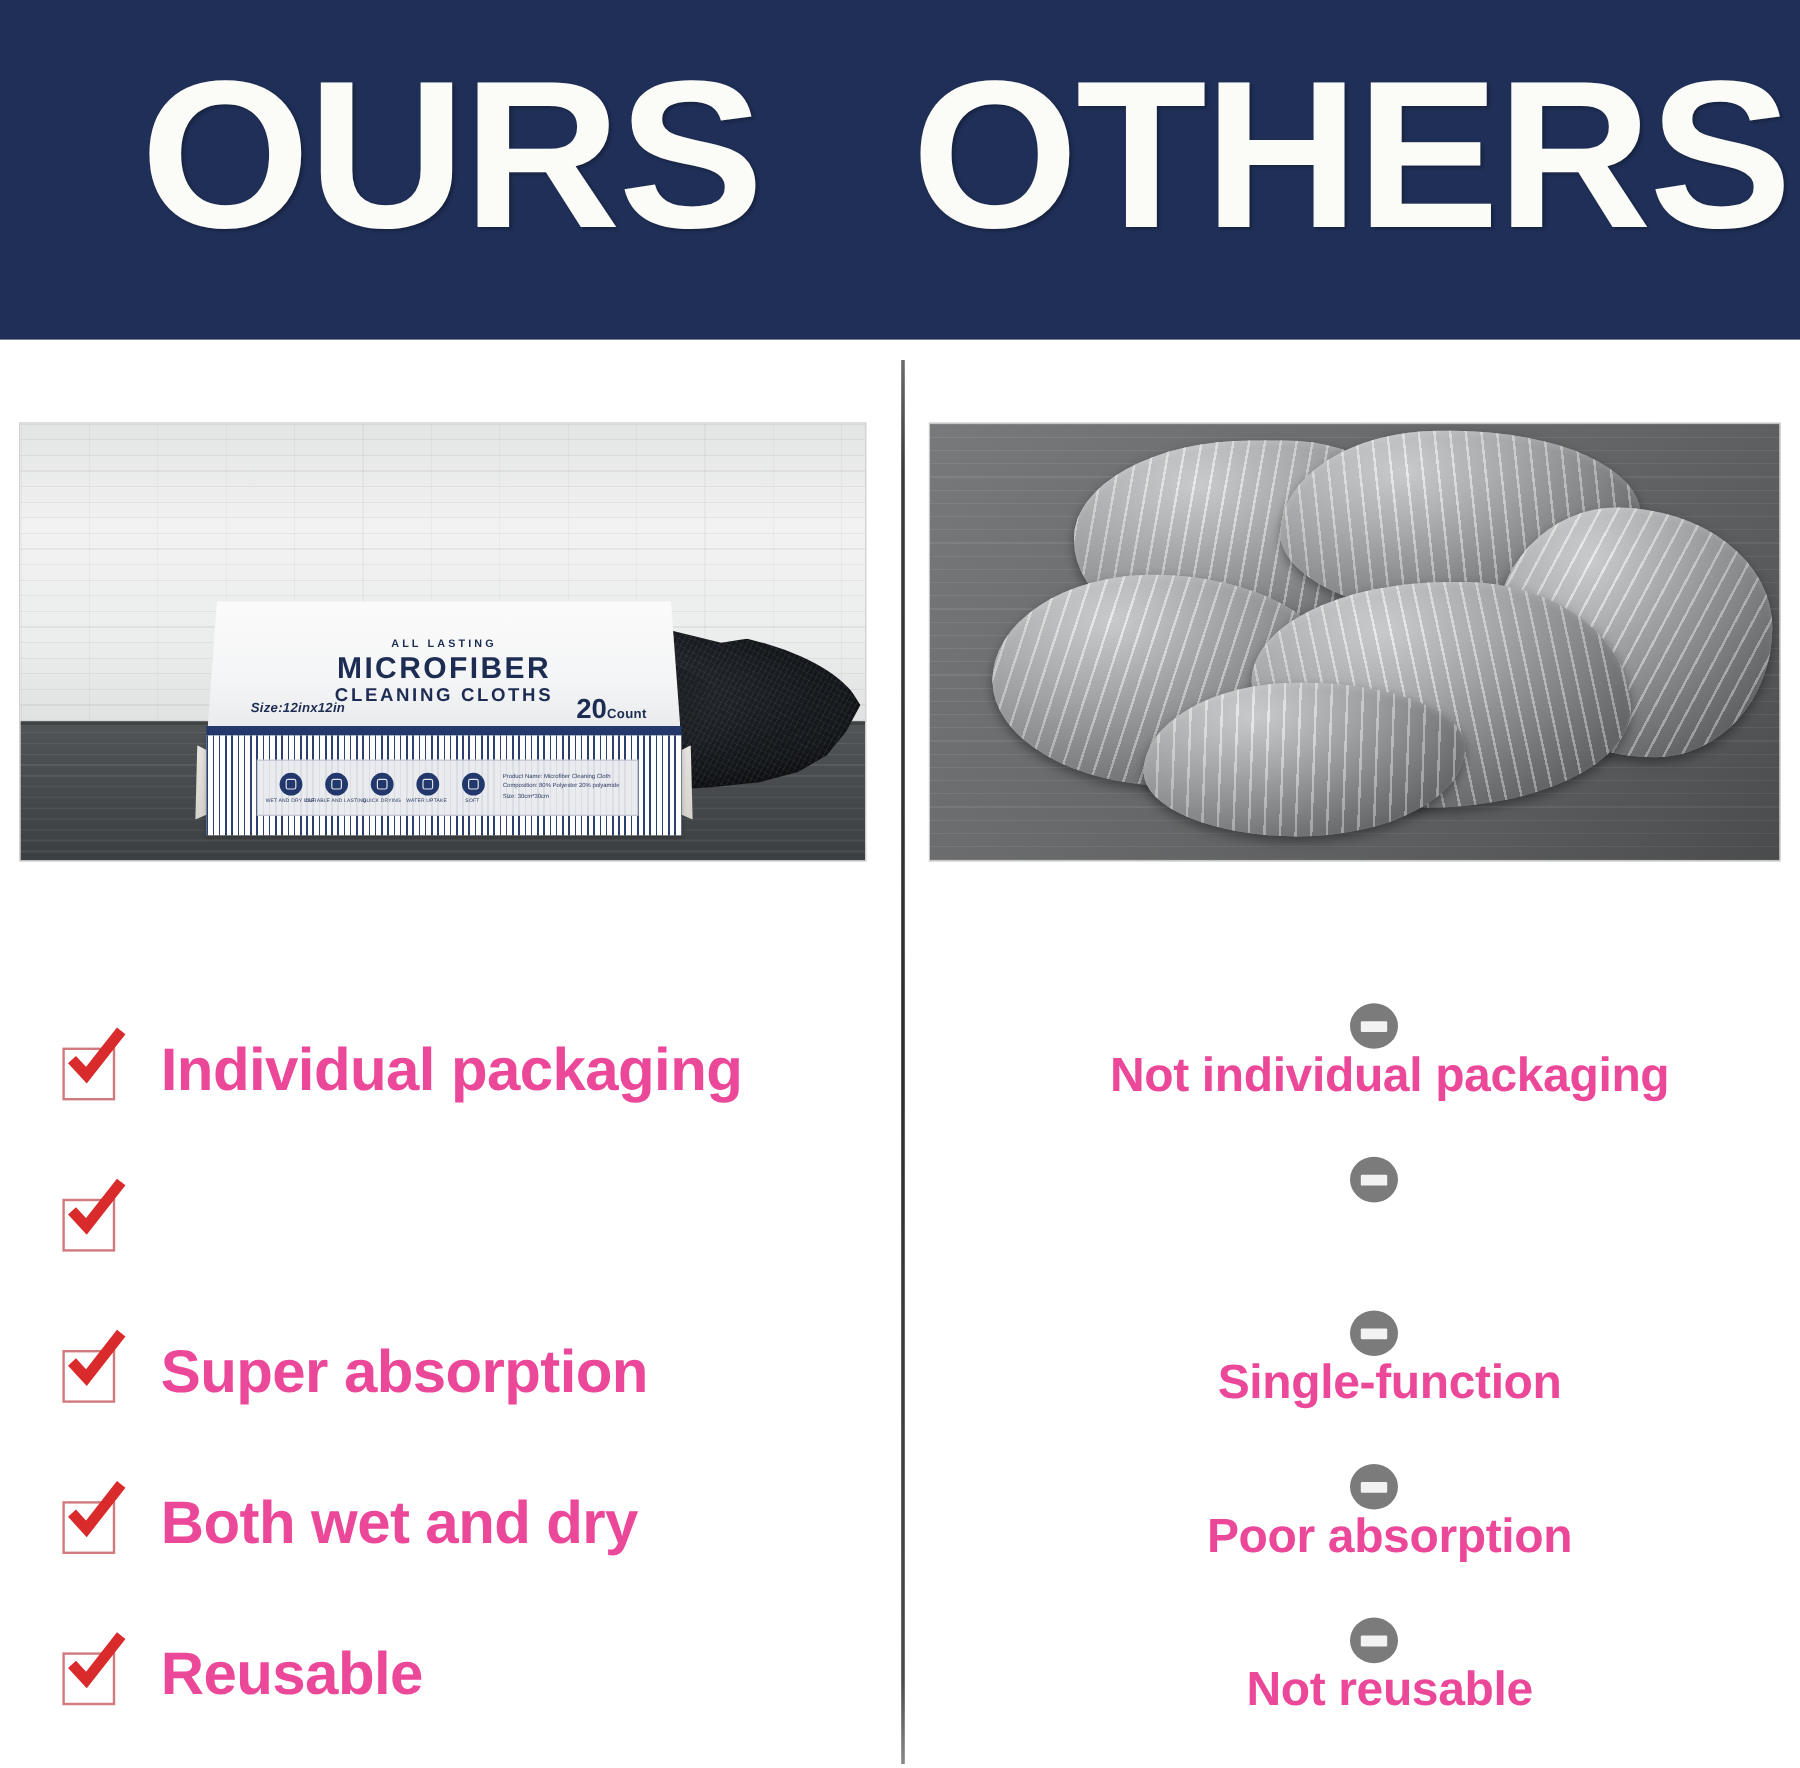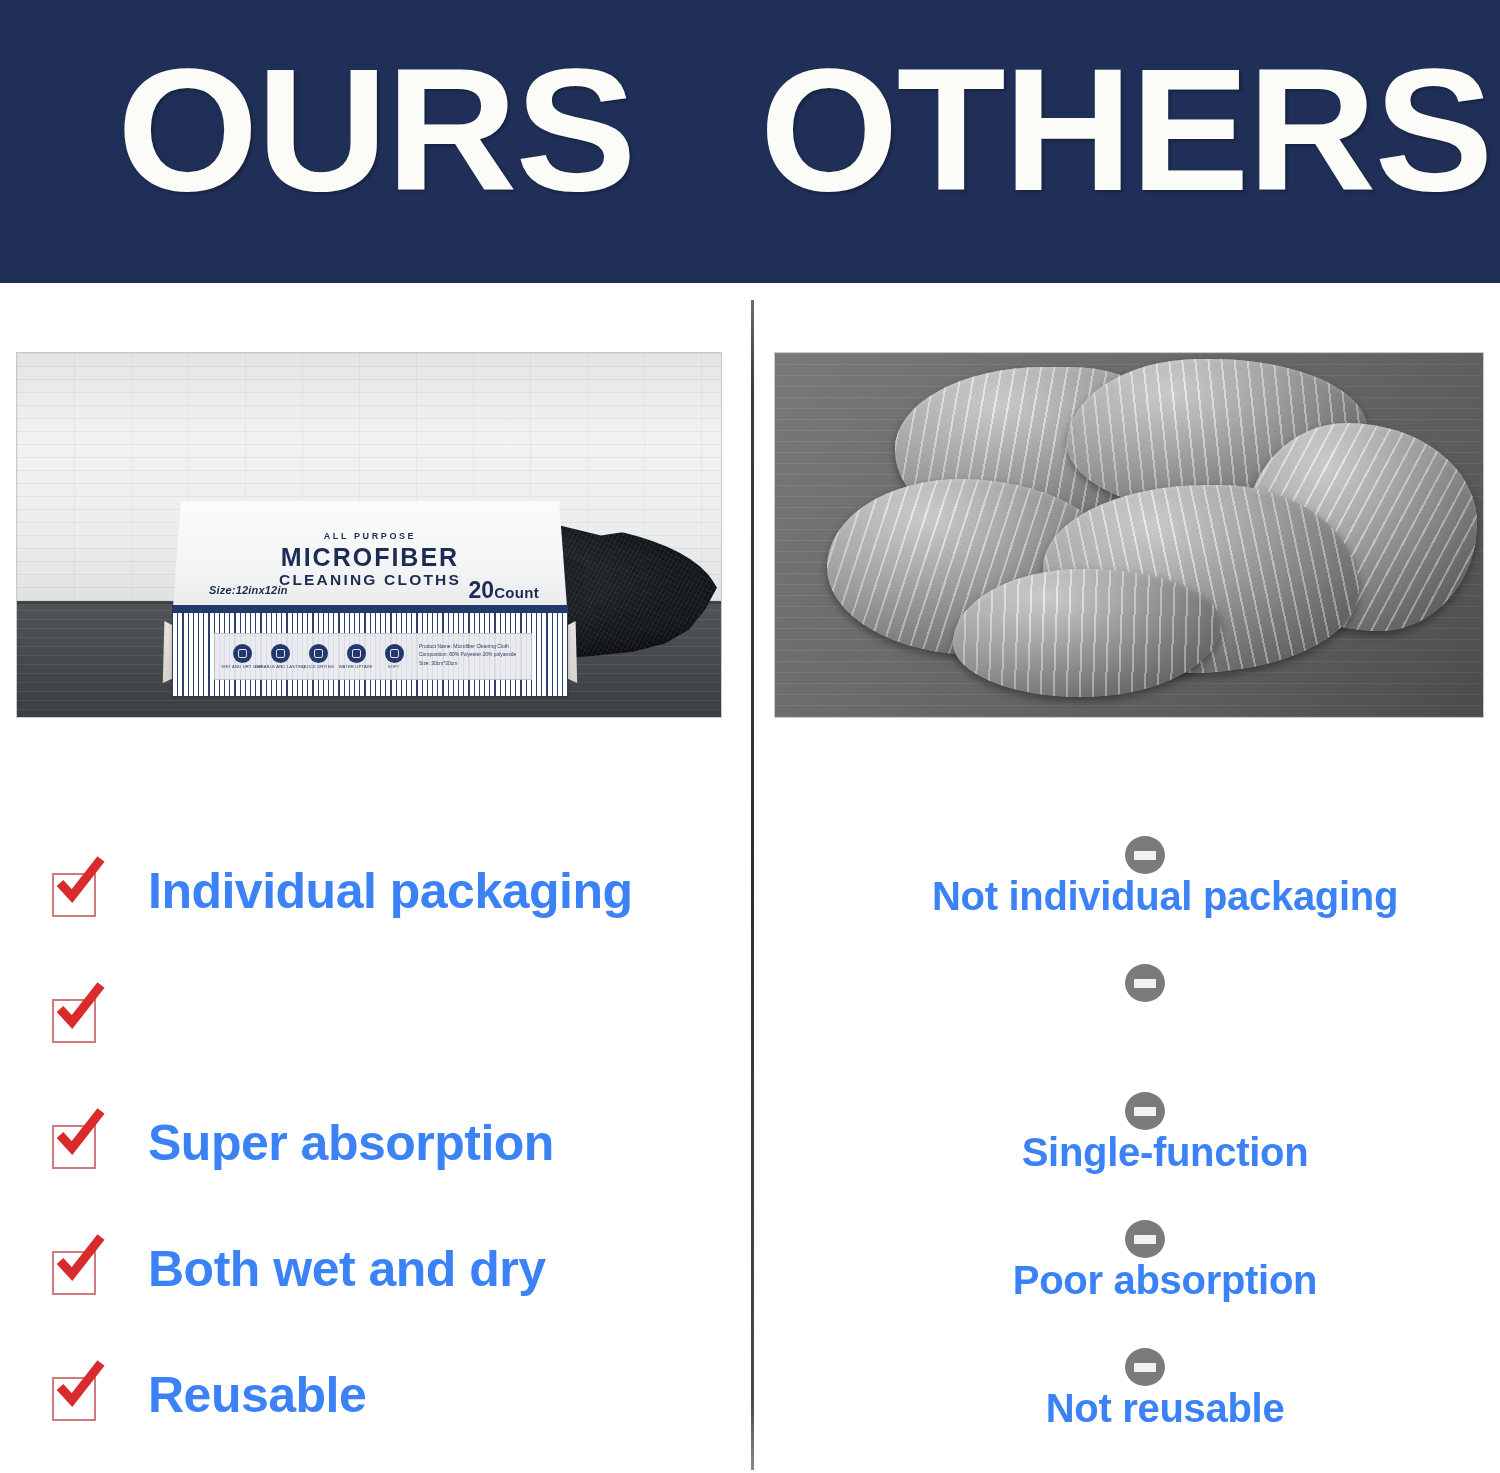--- a/index.html
+++ b/index.html
@@ -200,21 +200,21 @@
     font-style: italic;
     font-weight: 700;
     letter-spacing: 0.2px;
   }
   .t-count {
     right: 28px; top: 76px;
     font-size: 23px;
     font-weight: 700;
   }
   .t-count small {
-    font-size: 15px;
+    font-size: 11px;
     font-weight: 600;
     letter-spacing: 0.3px;
   }
 
   .pack-panel {
     position: absolute;
     left: 42px;
     top: 20px;
     width: 318px;
     height: 47px;
@@ -409,26 +409,25 @@
   }
   .minus-bar {
     position: absolute;
     left: 9px; top: 15px;
     width: 22px; height: 9px;
     background: #f2f2f2;
     border-radius: 1px;
   }
 
   .item-label {
-    color: #3b82f6;
+    color: #ec4899;
     font-family: "Liberation Sans", sans-serif;
     font-weight: 700;
     white-space: nowrap;
     line-height: 1;
-    margin-left: 14px;
   }
   .list-ours .item-label {
     font-size: 50px;
     letter-spacing: -0.5px;
   }
   .list-others .item-label {
     font-size: 40px;
     letter-spacing: -0.3px;
   }
 </style>
@@ -452,21 +451,21 @@
     <div class="wall"></div>
     <div class="floor"></div>
 
     <div class="pack">
       <div class="cloth"></div>
 
       <div class="pack-flap-l"></div>
       <div class="pack-flap-r"></div>
 
       <div class="pack-top">
-        <div class="pack-txt t-allpurpose">ALL PURPOSE</div>
+        <div class="pack-txt t-allpurpose">ALL LASTING</div>
         <div class="pack-txt t-microfiber">MICROFIBER</div>
         <div class="pack-txt t-cleaning">CLEANING CLOTHS</div>
         <div class="pack-txt t-size">Size:12inx12in</div>
         <div class="pack-txt t-count"><span>20</span><small>Count</small></div>
       </div>
 
       <div class="pack-band"></div>
 
       <div class="pack-front">
         <div class="pack-panel">

